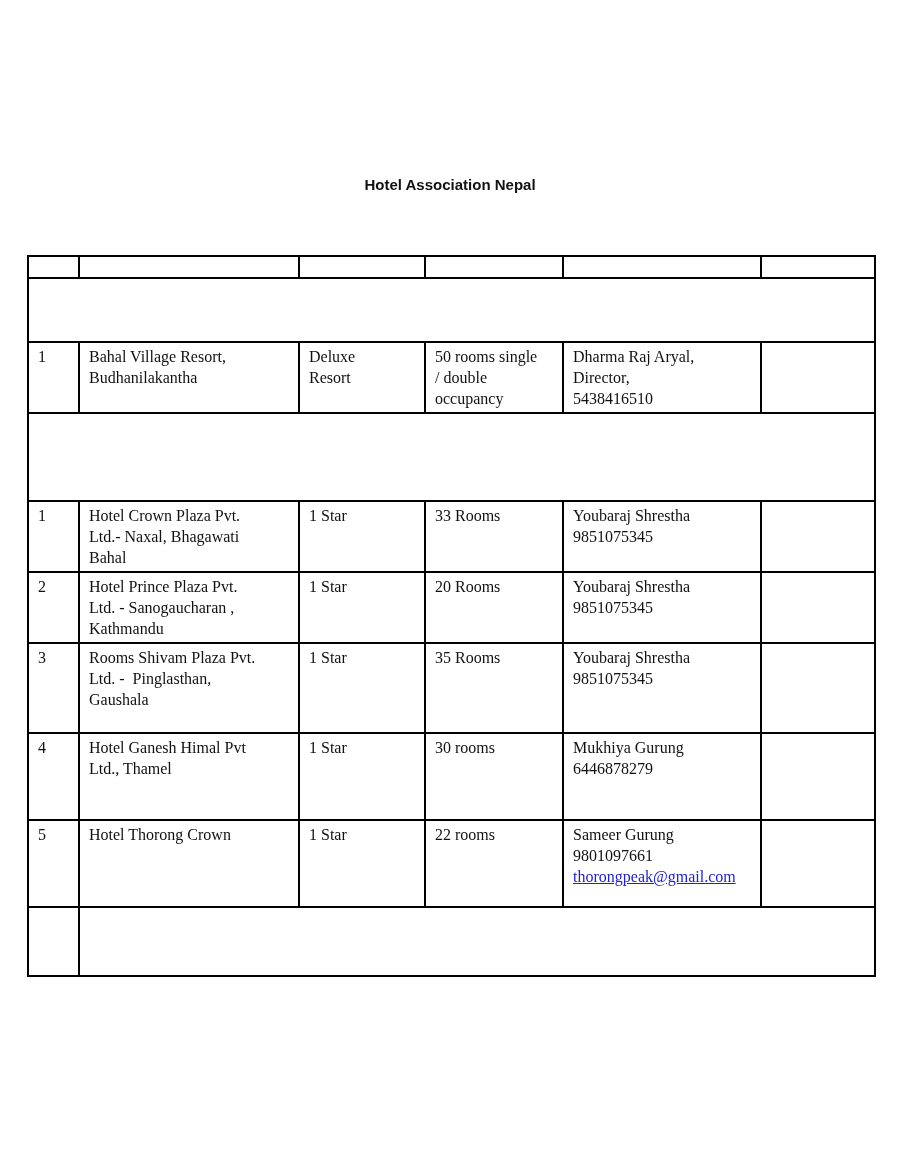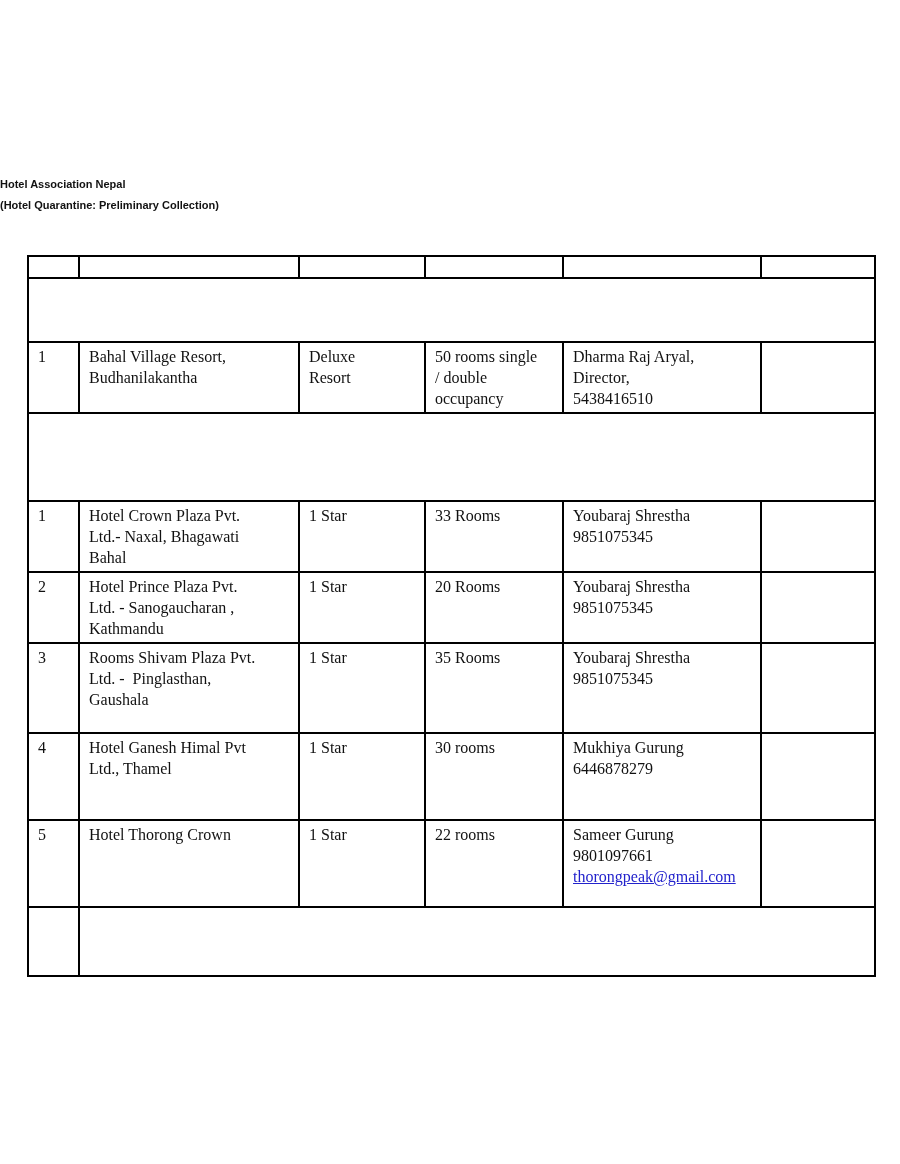--- a/index.html
+++ b/index.html
@@ -11,24 +11,24 @@
     background: #ffffff;
     font-family: "Liberation Serif", serif;
     color: #111111;
     overflow: hidden;
   }
   .doc-title {
     position: absolute;
     top: 174px;
     left: 0;
     right: 0;
-    text-align: left;
+    text-align: center;
     font-family: "Liberation Sans", sans-serif;
     font-weight: bold;
-    font-size: 11px;
+    font-size: 15px;
     line-height: 21px;
     color: #111111;
   }
   table.doc-table {
     position: absolute;
     top: 255px;
     left: 27px;
     width: 847px;
     border-collapse: collapse;
     table-layout: fixed;
@@ -50,21 +50,20 @@
   .cell-line { display: block; }
   a.email-link { word-break: break-all; }
 </style>
 </head>
 <body>
 
 <div class="page">
 
   <div class="doc-title">
     <div>Hotel Association Nepal</div>
-    <div>(Hotel Quarantine: Preliminary Collection)</div>
   </div>
 
   <table class="doc-table">
     <colgroup>
         <col style="width: 51px;">
         <col style="width: 220px;">
         <col style="width: 126px;">
         <col style="width: 138px;">
         <col style="width: 198px;">
         <col style="width: 114px;">

